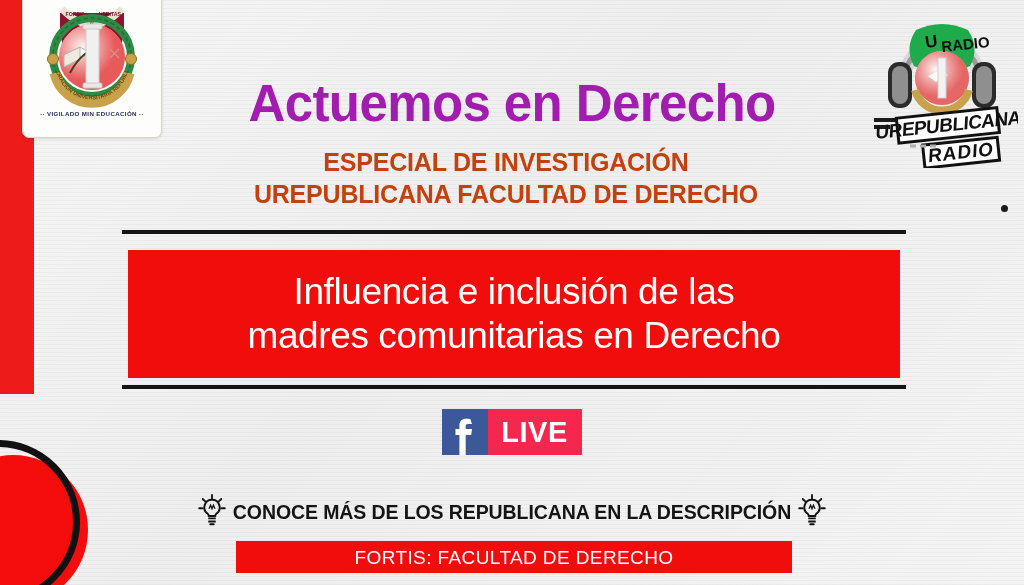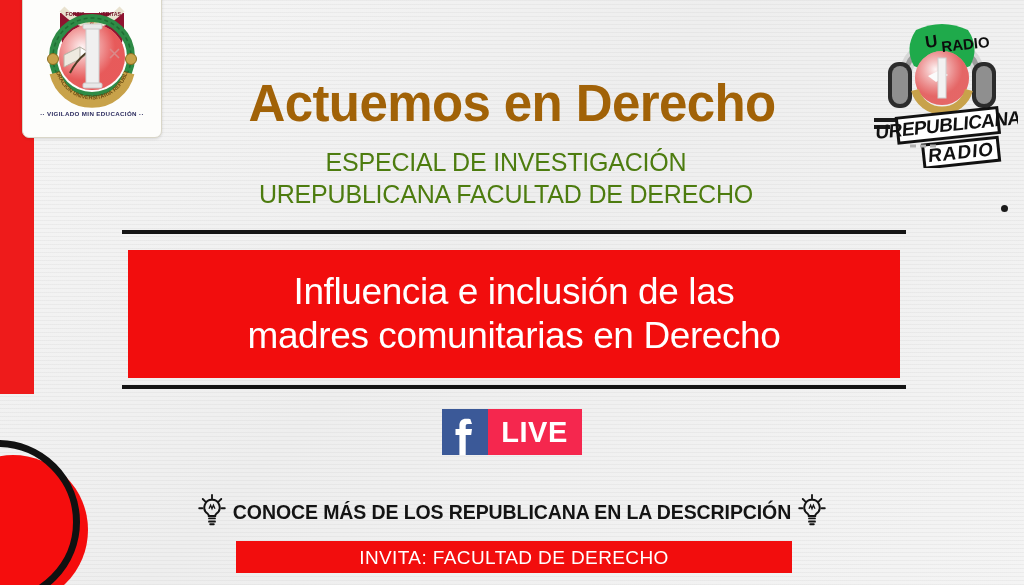--- a/index.html
+++ b/index.html
@@ -124,33 +124,33 @@
   
   .headline {
     position: absolute;
     left: 0;
     right: 0;
     top: 78px;
     text-align: center;
     z-index: 3;
     font-size: 51px;
     font-weight: bold;
-    color: #a16207;
+    color: #a21caf;
     letter-spacing: -0.6px;
     line-height: 1.0;
   }
   .subline {
     position: absolute;
     left: 0;
     right: 12px;
     top: 146px;
     text-align: center;
     z-index: 3;
-    color: #4d7c0f;
-    font-weight: normal;
+    color: #c2410c;
+    font-weight: bold;
     font-size: 25px;
     line-height: 1.28;
     letter-spacing: -0.2px;
   }
 
   
   .rule {
     position: absolute;
     left: 122px;
     width: 784px;
@@ -429,16 +429,16 @@
         <path d="M17 8.5 a8.6 8.6 0 0 0 -5.2 15.5 c1 0.8 1.5 1.7 1.6 2.7 h7.2 c0.1 -1 0.6 -1.9 1.6 -2.7 A8.6 8.6 0 0 0 17 8.5 z" fill="none" stroke="#141414" stroke-width="2.3"></path>
         <path d="M13.6 18.5 l1.8 -4 l1.6 4 l1.6 -4 l1.8 4" fill="none" stroke="#141414" stroke-width="1.5"></path>
         <rect x="12.6" y="28.4" width="8.8" height="2.2" rx="1" fill="#141414"></rect>
         <rect x="12.6" y="32" width="8.8" height="2.2" rx="1" fill="#141414"></rect>
         <path d="M15 36.2 h4" stroke="#141414" stroke-width="2.2" stroke-linecap="round"></path>
       </svg>
     </span>
   </div>
 
   <div class="invite-bar">
-    <span class="invite-text">INVITA: FACULTAD DE DERECHO</span>
+    <span class="invite-text">FORTIS: FACULTAD DE DERECHO</span>
   </div>
 
 </div>
 
 </body></html>

